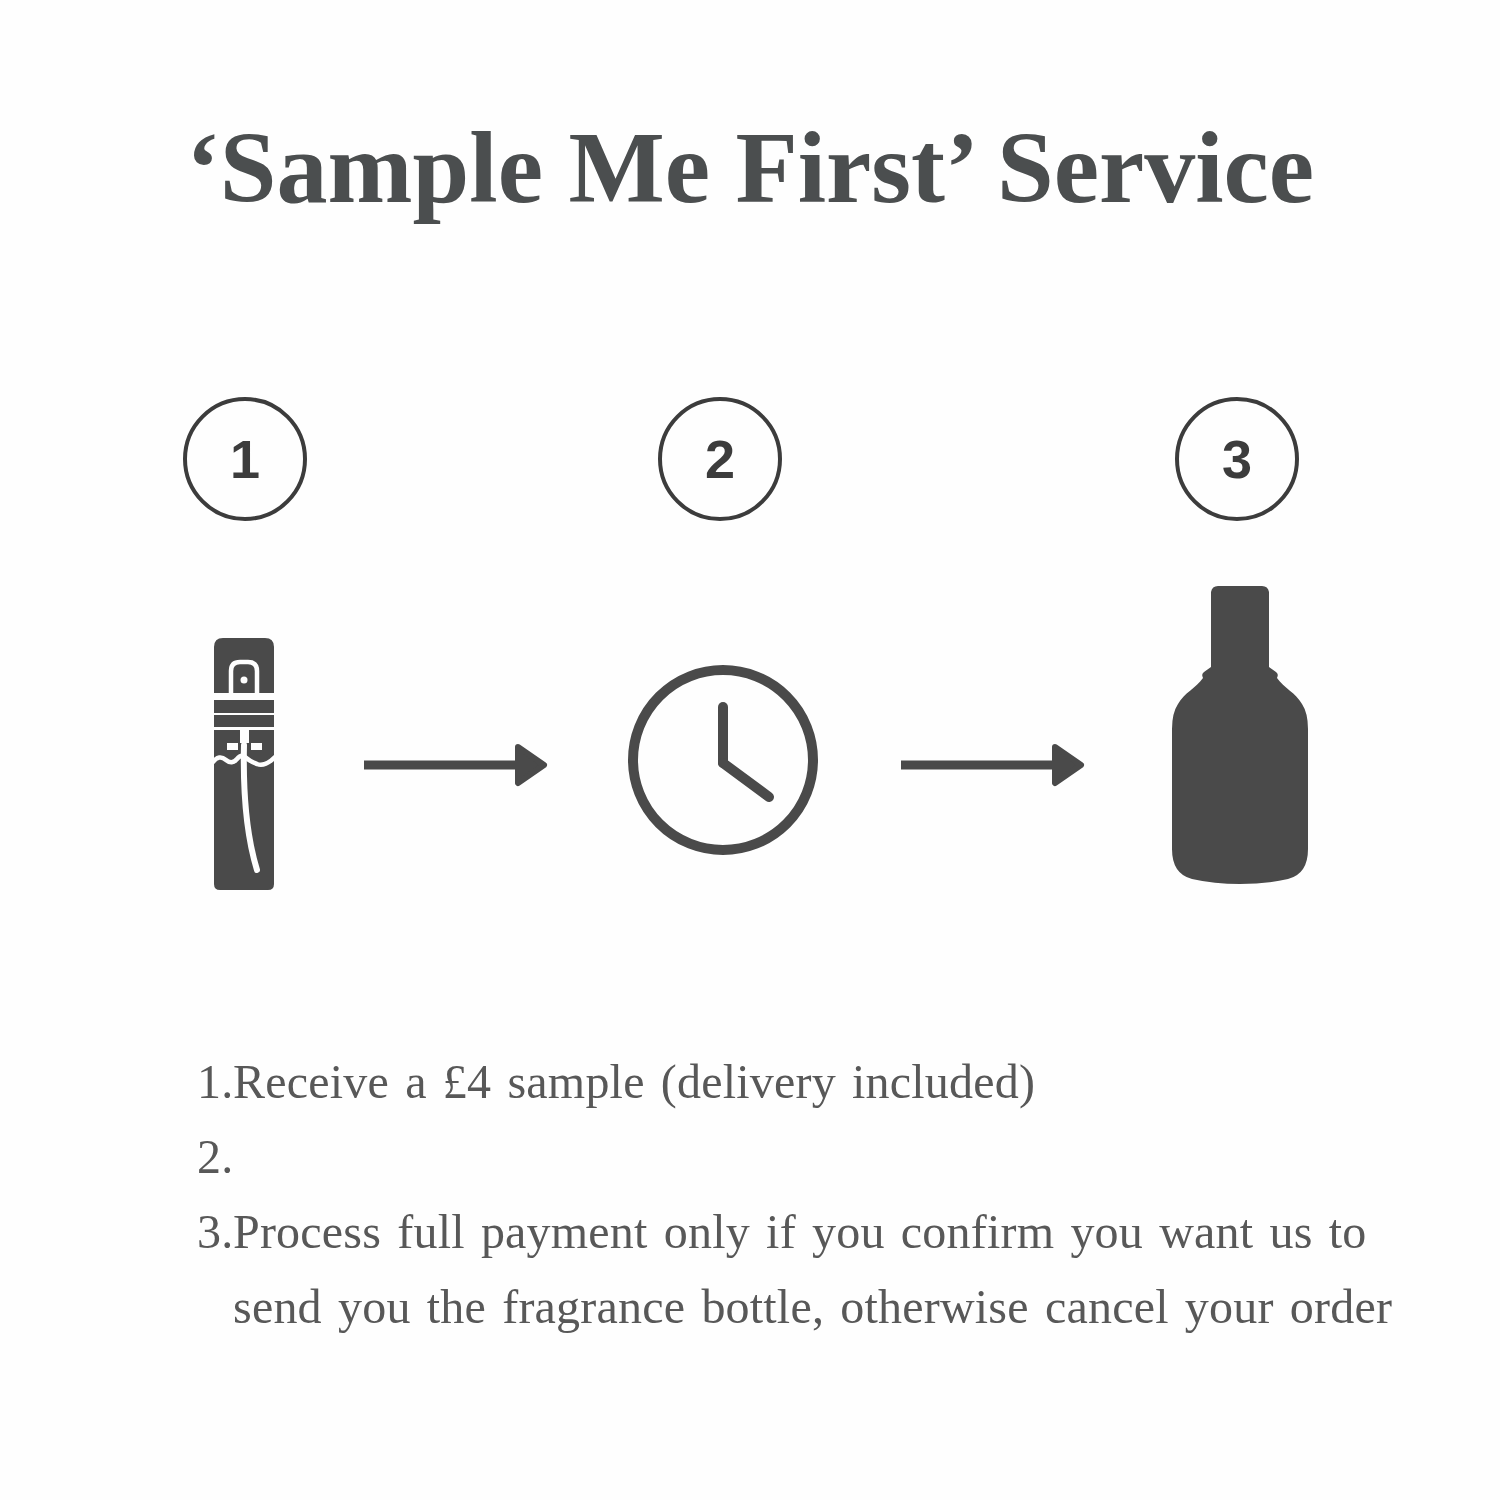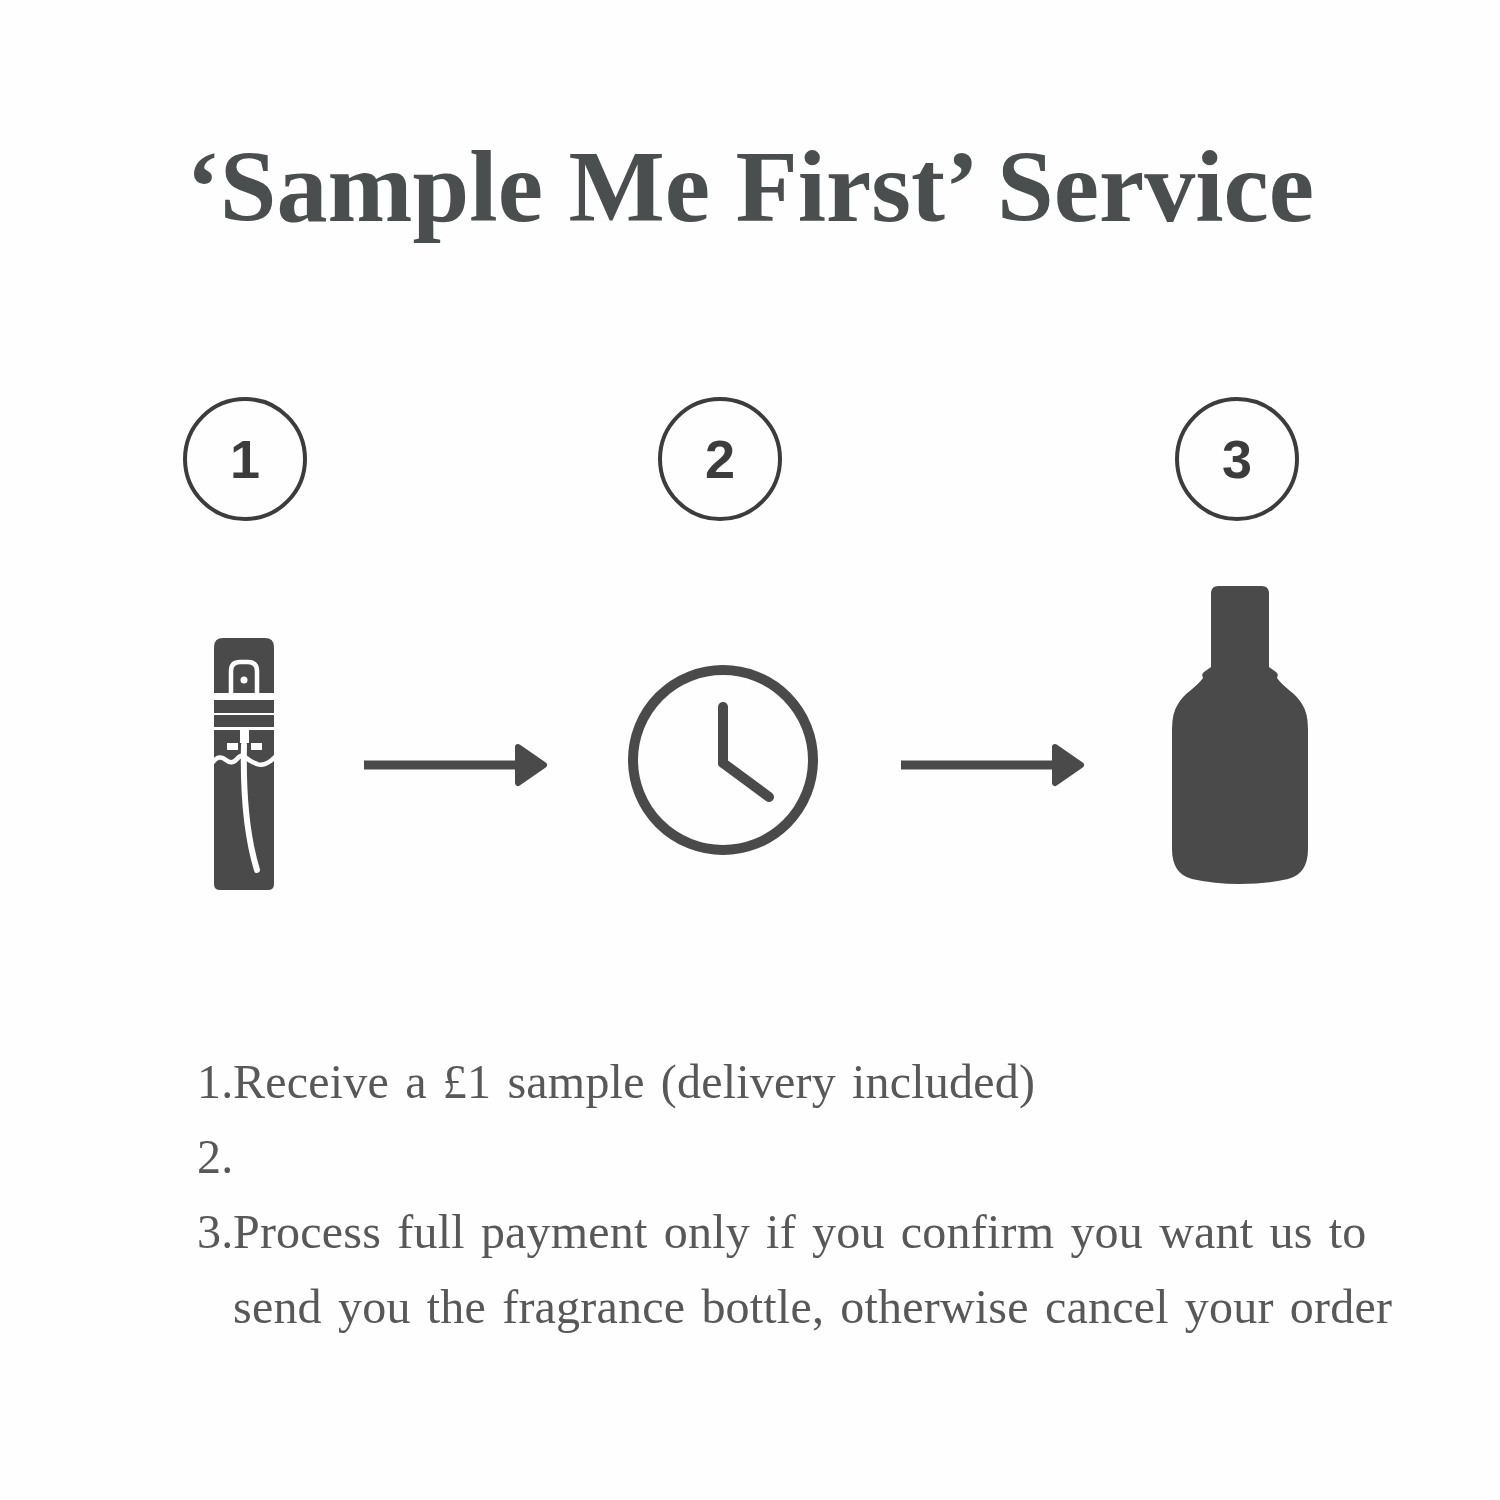--- a/index.html
+++ b/index.html
@@ -13,21 +13,21 @@
   html,body{background:#fff;}
   .canvas{
     position:relative;
     width:1500px;height:1500px;
     background:var(--bg);
     font-family:"Liberation Serif", serif;
     overflow:hidden;
   }
   .title{
     position:absolute;
-    top:128px;left:0;width:1500px;
+    top:109px;left:0;width:1500px;
     text-align:center;
     font-size:102px;
     font-weight:700;
     color:var(--title);
     letter-spacing:0px;
   }
   .step-circle{
     position:absolute;
     width:124px;height:124px;
     border:4px solid var(--ink-dark);
@@ -113,21 +113,21 @@
   <svg class="abs" style="left:1172px;top:586px;" width="136" height="300" viewBox="0 0 136 300" aria-hidden="true">
     <path d="M39,6 Q40,0 46,0 L90,0 Q96,0 97,6 L97,81 L104,86 Q107,88 105,92
              C112,102 124,107 130,118 Q136,127 136,143 L136,263
              Q136,288 116,293 Q94,298 68,298 Q42,298 20,293 Q0,288 0,263
              L0,143 Q0,127 6,118 C12,107 24,102 31,92 Q29,88 32,86 L39,81 Z" style="fill:var(--ink);"></path>
   </svg>
 
   <div class="instructions">
     <div class="instr-item">
       <span class="instr-num">1.</span>
-      <span class="instr-text">Receive a £1 sample (delivery included)</span>
+      <span class="instr-text">Receive a £4 sample (delivery included)</span>
     </div>
     <div class="instr-item">
       <span class="instr-num">2.</span>
     </div>
     <div class="instr-item">
       <span class="instr-num">3.</span>
       <span class="instr-text">Process full payment only if you confirm you want us to
 send you the fragrance bottle, otherwise cancel your order</span>
     </div>
   </div>

